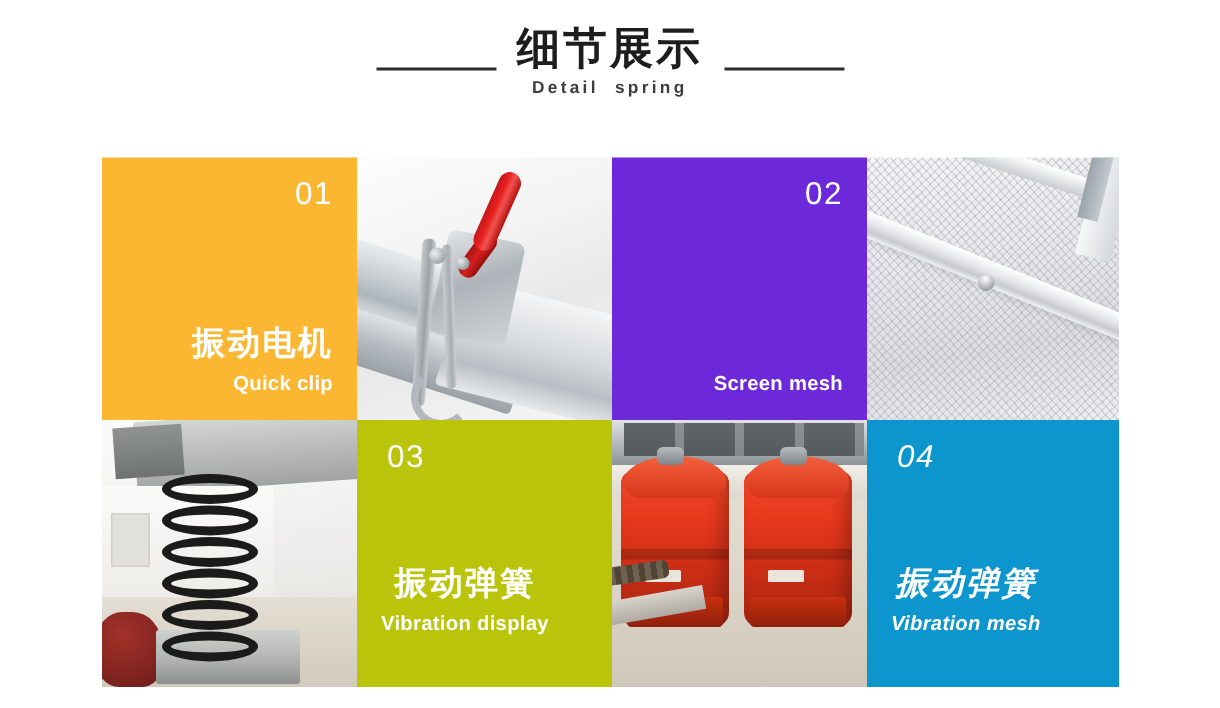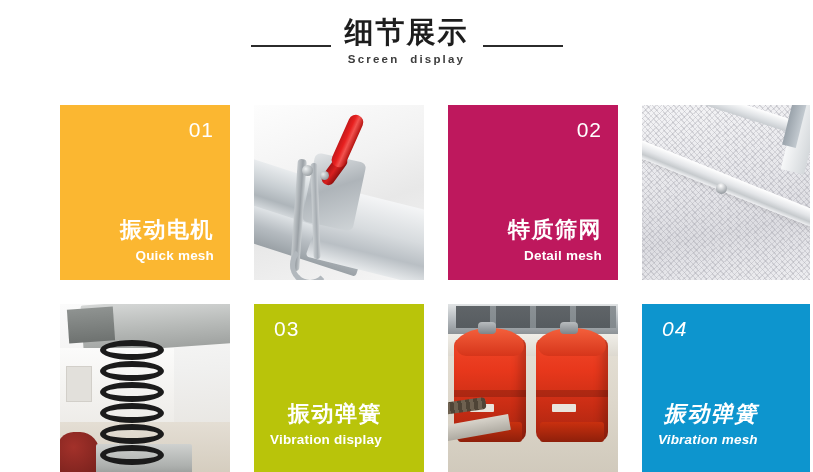--- a/index.html
+++ b/index.html
@@ -62,30 +62,29 @@
     font-size: 11.5px;
     font-weight: 700;
     color: #3d3d3d;
     letter-spacing: 2.2px;
     white-space: pre;
   }
 
   
   .grid {
     position: absolute;
-    left: 60px;
+    left: 68px;
     top: 105px;
     width: 678px;
     height: 353px;
     display: grid;
     grid-template-columns: 170px 170px 170px 168px;
     grid-template-rows: 175px 178px;
     column-gap: 0px;
     row-gap: 0px;
-    gap: 24px;
   }
   .cell {
     position: relative;
     overflow: hidden;
   }
 
   
   .tile {
     display: flex;
     flex-direction: column;
@@ -120,21 +119,21 @@
   }
   .tile.align-right {
     align-items: flex-end;
     text-align: right;
   }
   .tile.align-right .labels { text-align: right; }
   .tile.align-left {
     align-items: flex-start;
     text-align: left;
   }
-  .tile.align-left .labels { text-align: right; }
+  .tile.align-left .labels { text-align: center; }
   .tile.align-left .num { align-self: flex-start; margin-left: 4px; }
   .tile.pad-bottom-lg { padding-bottom: 34px; }
 
   
   .photo { position: relative; }
 
   
   .ph-clip {
     background:
       linear-gradient(160deg,#fdfdfd 0%, #f2f2f2 38%, #e8e8e8 60%, #f6f6f6 100%);
@@ -445,55 +444,54 @@
 </head>
 <body>
 
 <div class="page">
 
   <div class="header">
     <div class="header-inner">
       <div class="rule"></div>
       <div class="title-block">
         <div class="title-cn">细节展示</div>
-        <div class="title-en">Screen  display</div>
+        <div class="title-en">Detail  spring</div>
       </div>
       <div class="rule"></div>
     </div>
   </div>
 
   <div class="grid">
 
     <div class="cell tile align-right" style="background:#FBB731;">
       <div class="num">01</div>
       <div class="labels">
         <div class="label-cn">振动电机</div>
-        <div class="label-en">Quick mesh</div>
+        <div class="label-en">Quick clip</div>
       </div>
     </div>
 
     <div class="cell photo ph-clip">
       <div class="rail"></div>
       <div class="rail2"></div>
       <div class="trough"></div>
       <div class="body"></div>
       <div class="arm"></div>
       <div class="arm2"></div>
       <div class="hook"></div>
       <div class="handle-b"></div>
       <div class="handle"></div>
       <div class="pivot"></div>
       <div class="pivot2"></div>
     </div>
 
-    <div class="cell tile align-right" style="background:#be185d;">
+    <div class="cell tile align-right" style="background:#6d28d9;">
       <div class="num">02</div>
       <div class="labels">
-        <div class="label-cn">特质筛网</div>
-        <div class="label-en">Detail mesh</div>
+        <div class="label-en">Screen mesh</div>
       </div>
     </div>
 
     <div class="cell photo ph-mesh">
       <div class="weave"></div>
       <div class="bar-top"></div>
       <div class="bar"></div>
       <div class="rivet"></div>
       <div class="frame-r"></div>
       <div class="frame-dark"></div>

